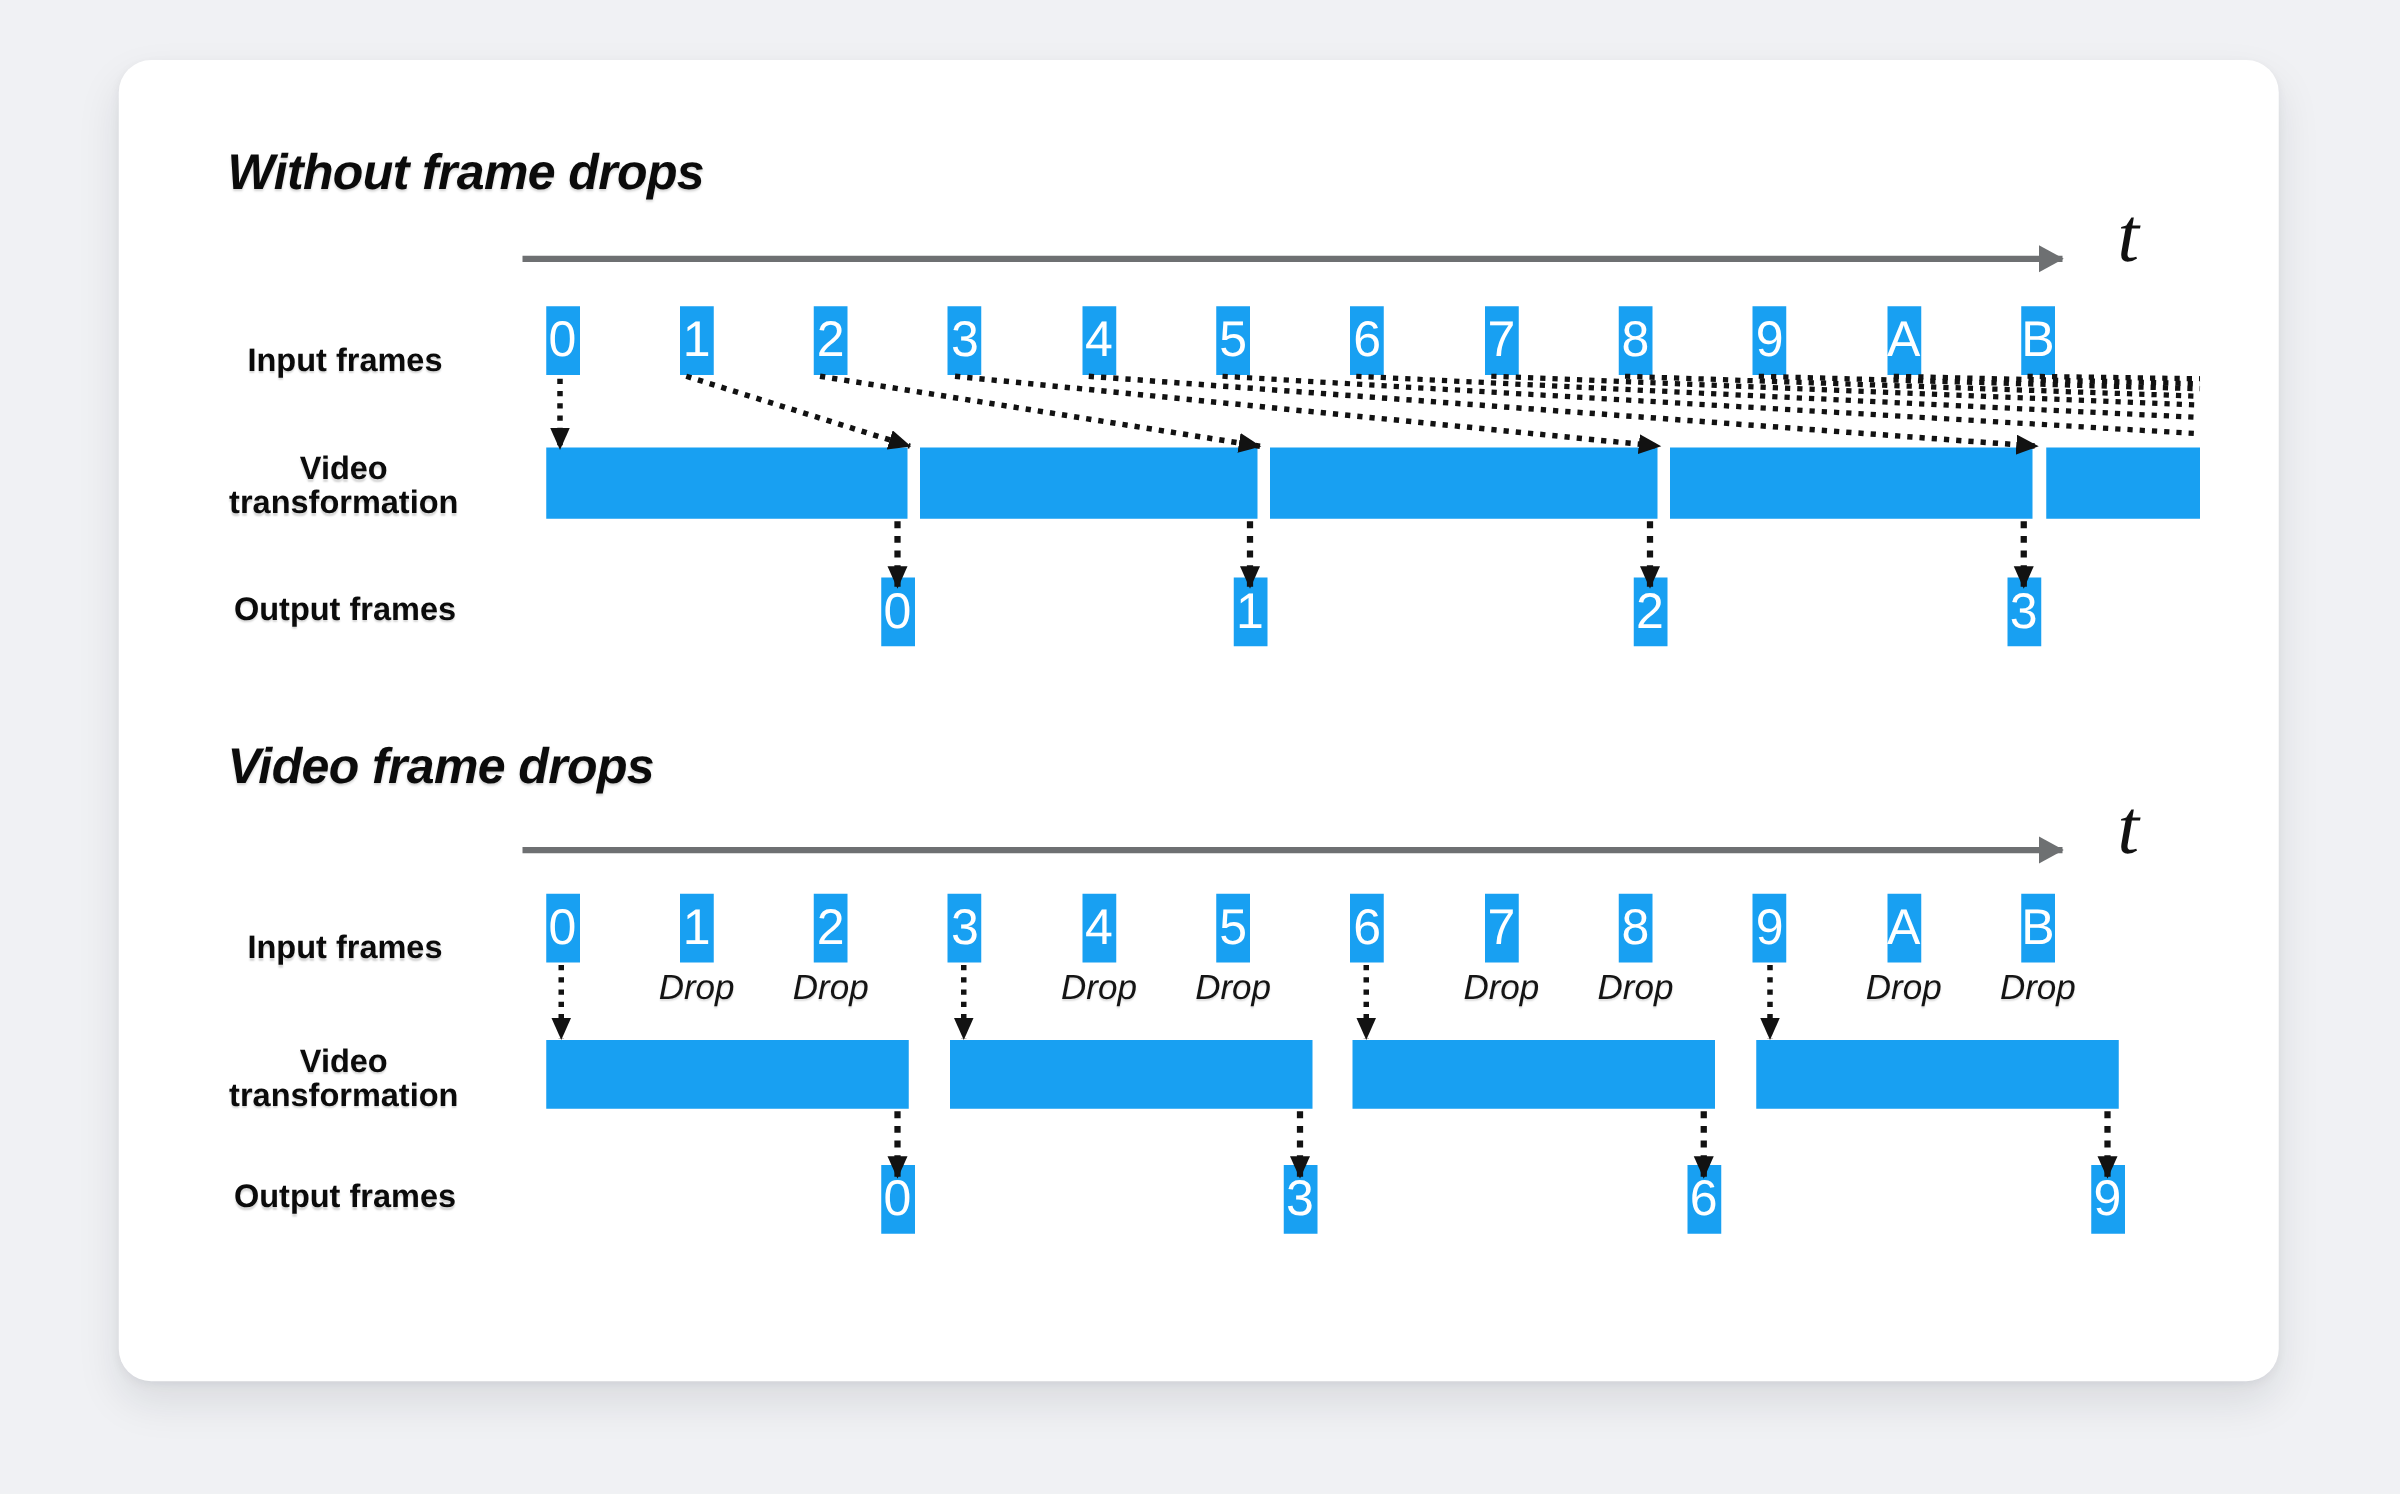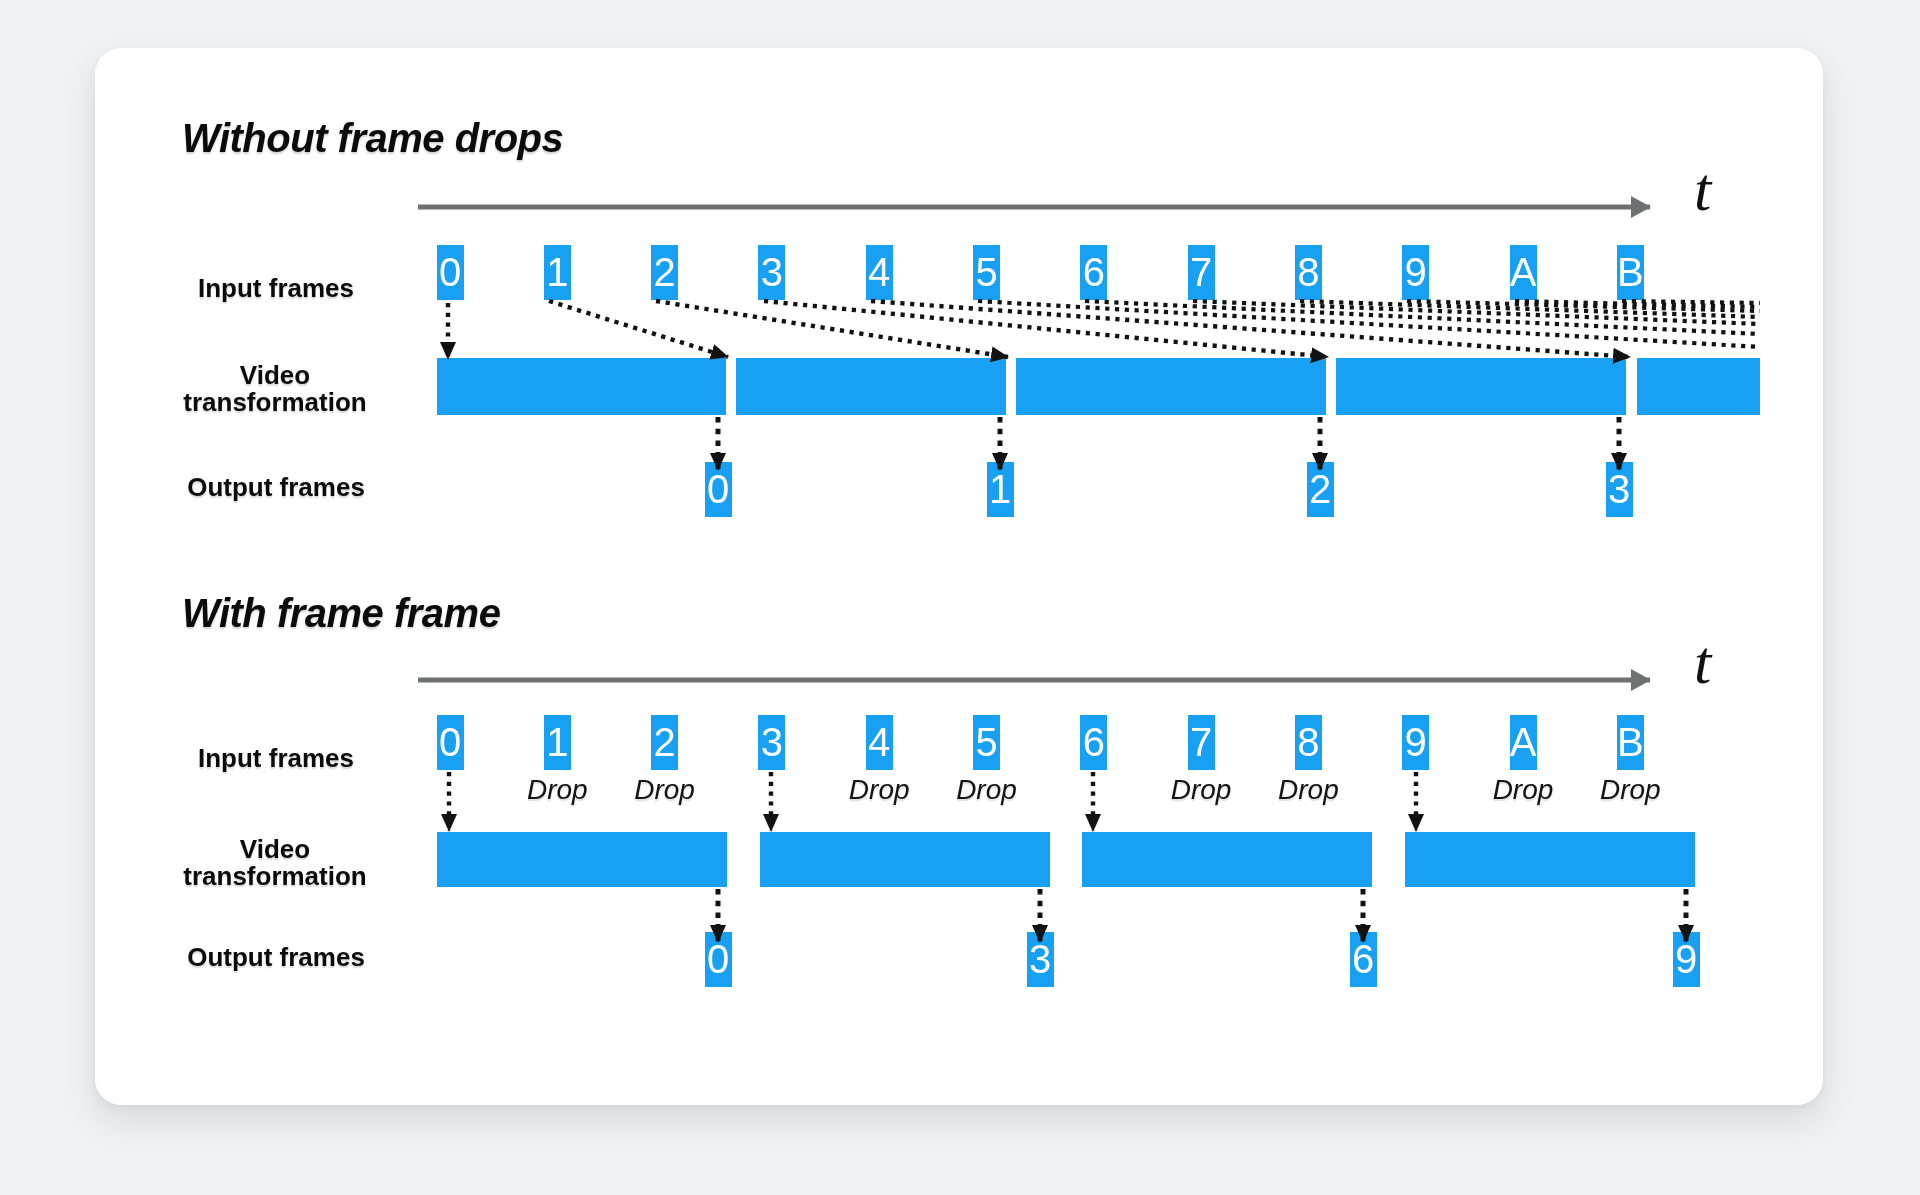--- a/index.html
+++ b/index.html
@@ -52,21 +52,21 @@
       <div class="fbox" style="left: 1616.8px; top: 245px;">B</div>
       <div class="block" style="left: 437px; top: 358px; width: 289px; height: 57px;"></div>
       <div class="block" style="left: 736px; top: 358px; width: 270px; height: 57px;"></div>
       <div class="block" style="left: 1016px; top: 358px; width: 310px; height: 57px;"></div>
       <div class="block" style="left: 1336px; top: 358px; width: 290px; height: 57px;"></div>
       <div class="block" style="left: 1637px; top: 358px; width: 123px; height: 57px;"></div>
       <div class="fbox" style="left: 704.5px; top: 462px;">0</div>
       <div class="fbox" style="left: 986.5px; top: 462px;">1</div>
       <div class="fbox" style="left: 1306.5px; top: 462px;">2</div>
       <div class="fbox" style="left: 1605.5px; top: 462px;">3</div>
-      <div class="title" style="left: 182px; top: 591px;">With frame frame</div>
+      <div class="title" style="left: 182px; top: 591px;">Video frame drops</div>
       <div class="tlabel" style="left: 1694px; top: 631px;">t</div>
       <div class="rowlabel" style="left: 276px; top: 758px;">Input frames</div>
       <div class="rowlabel" style="left: 275px; top: 862px;">
         <div>Video</div>
         <div>transformation</div>
       </div>
       <div class="rowlabel" style="left: 276px; top: 957px;">Output frames</div>
       <div class="fbox" style="left: 436.5px; top: 715px;">0</div>
       <div class="fbox" style="left: 543.8px; top: 715px;">1</div>
       <div class="fbox" style="left: 651.1px; top: 715px;">2</div>

